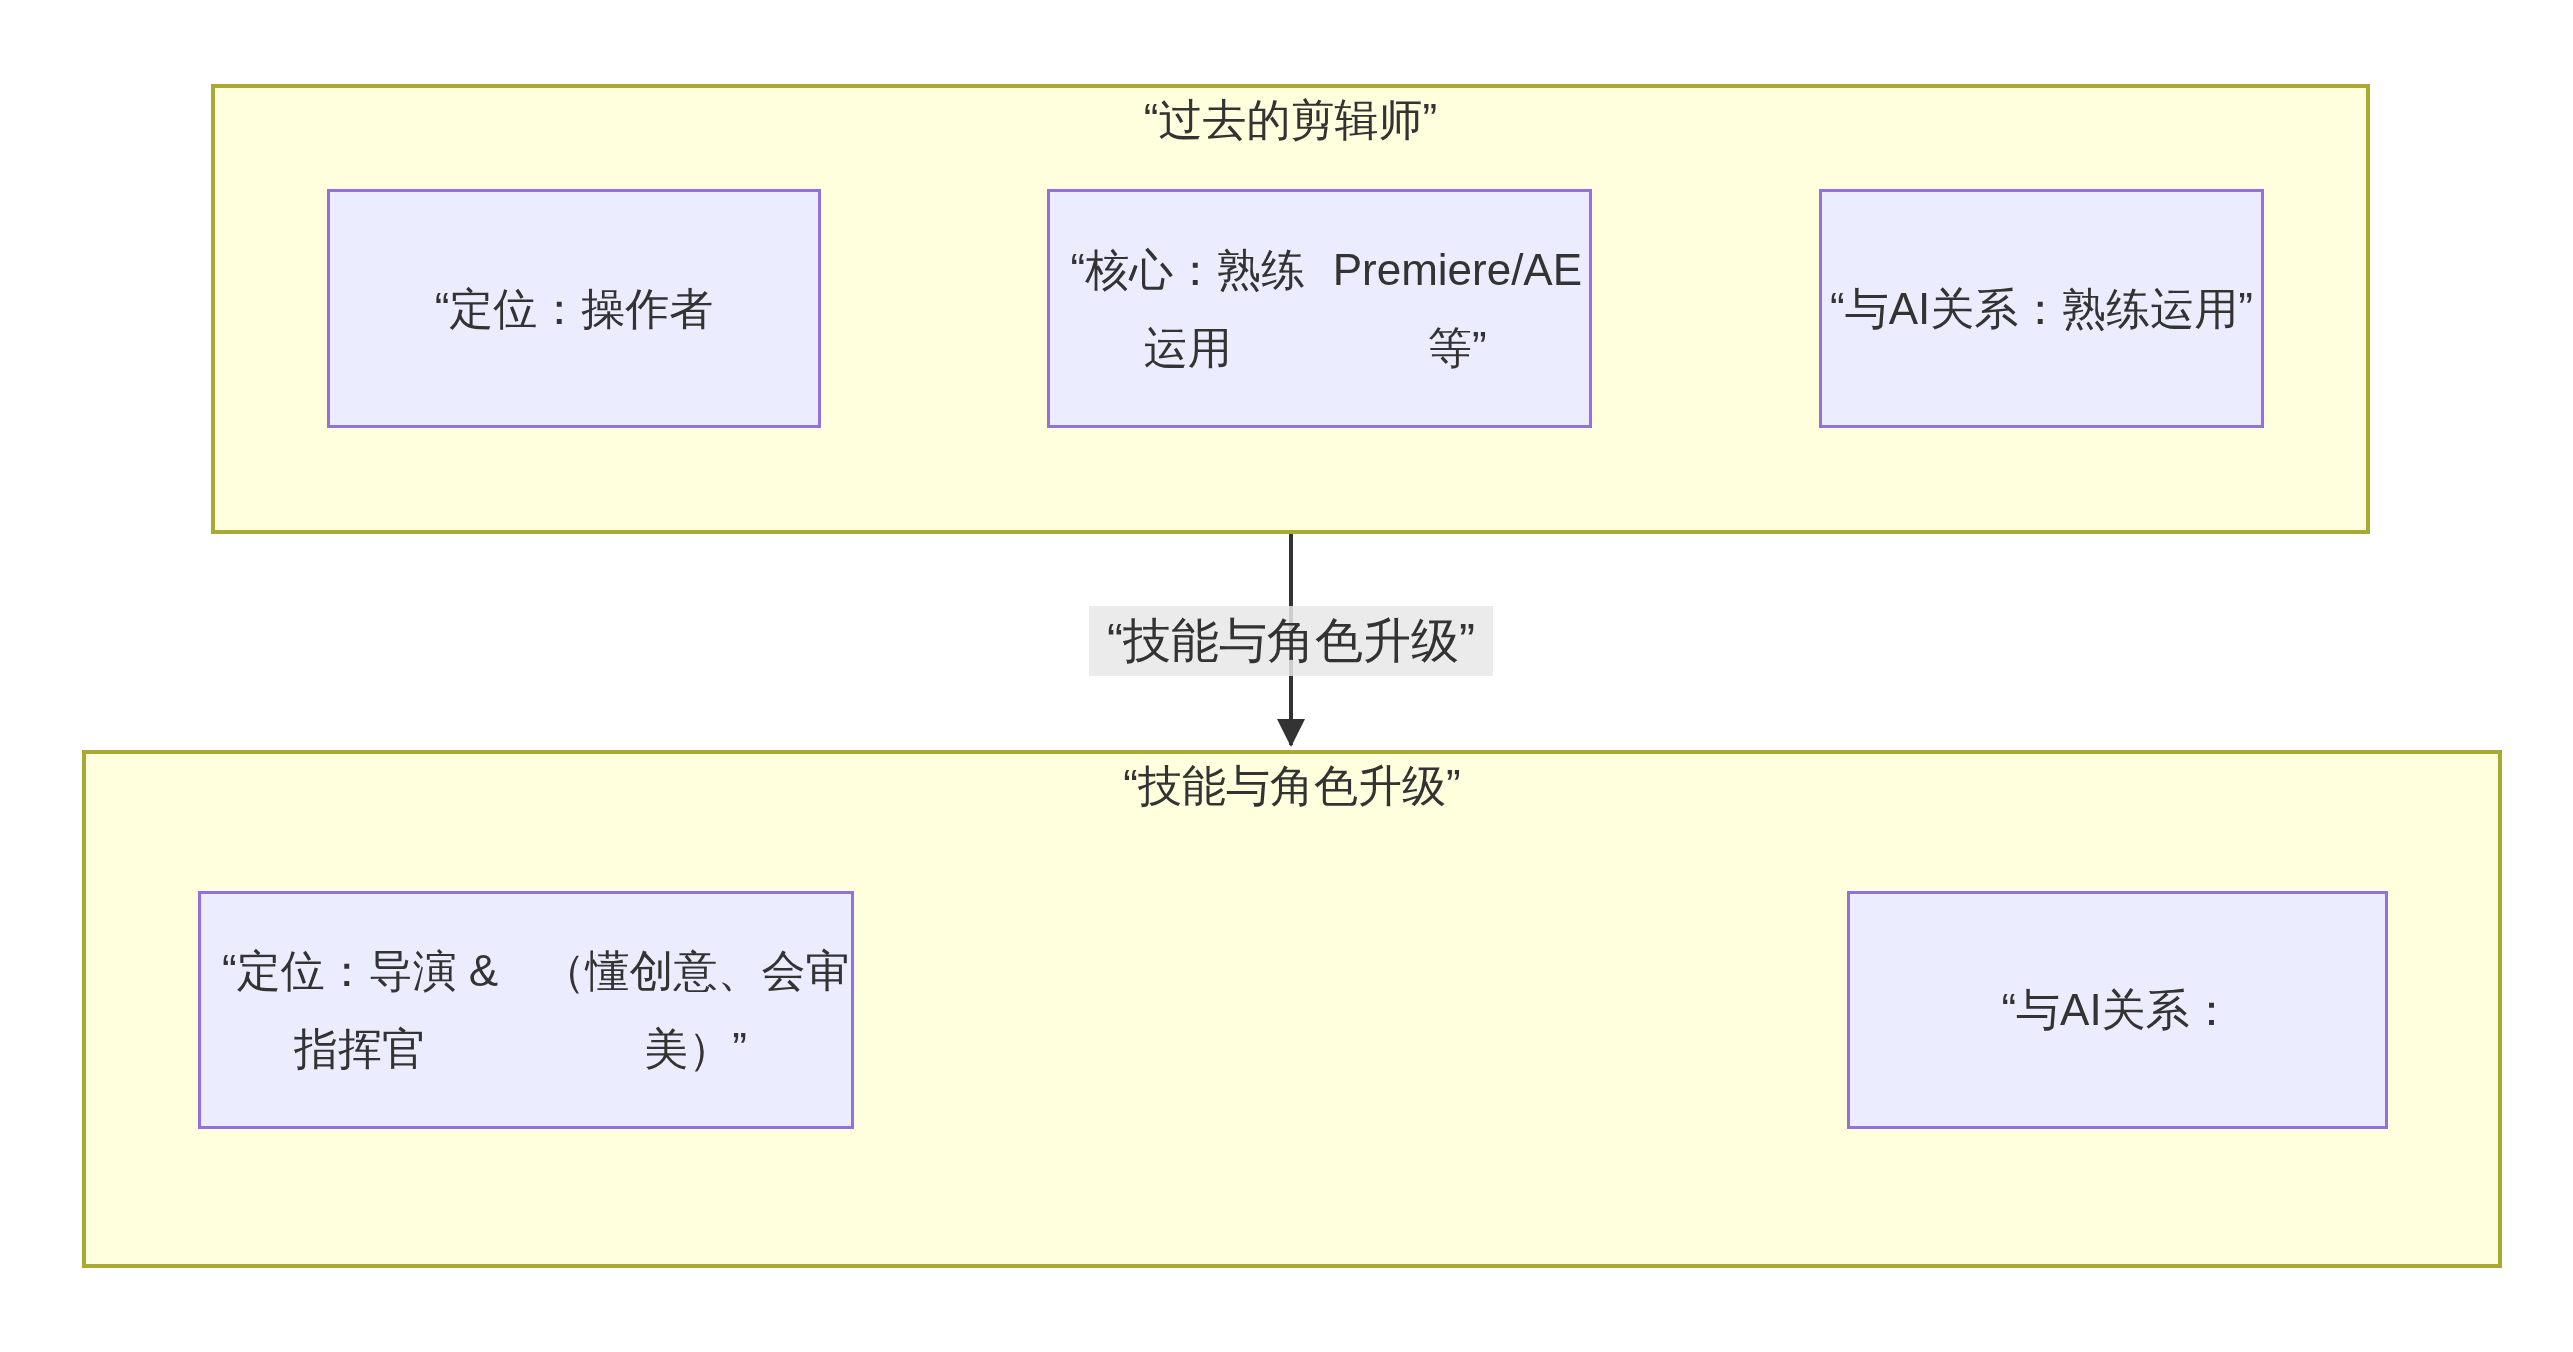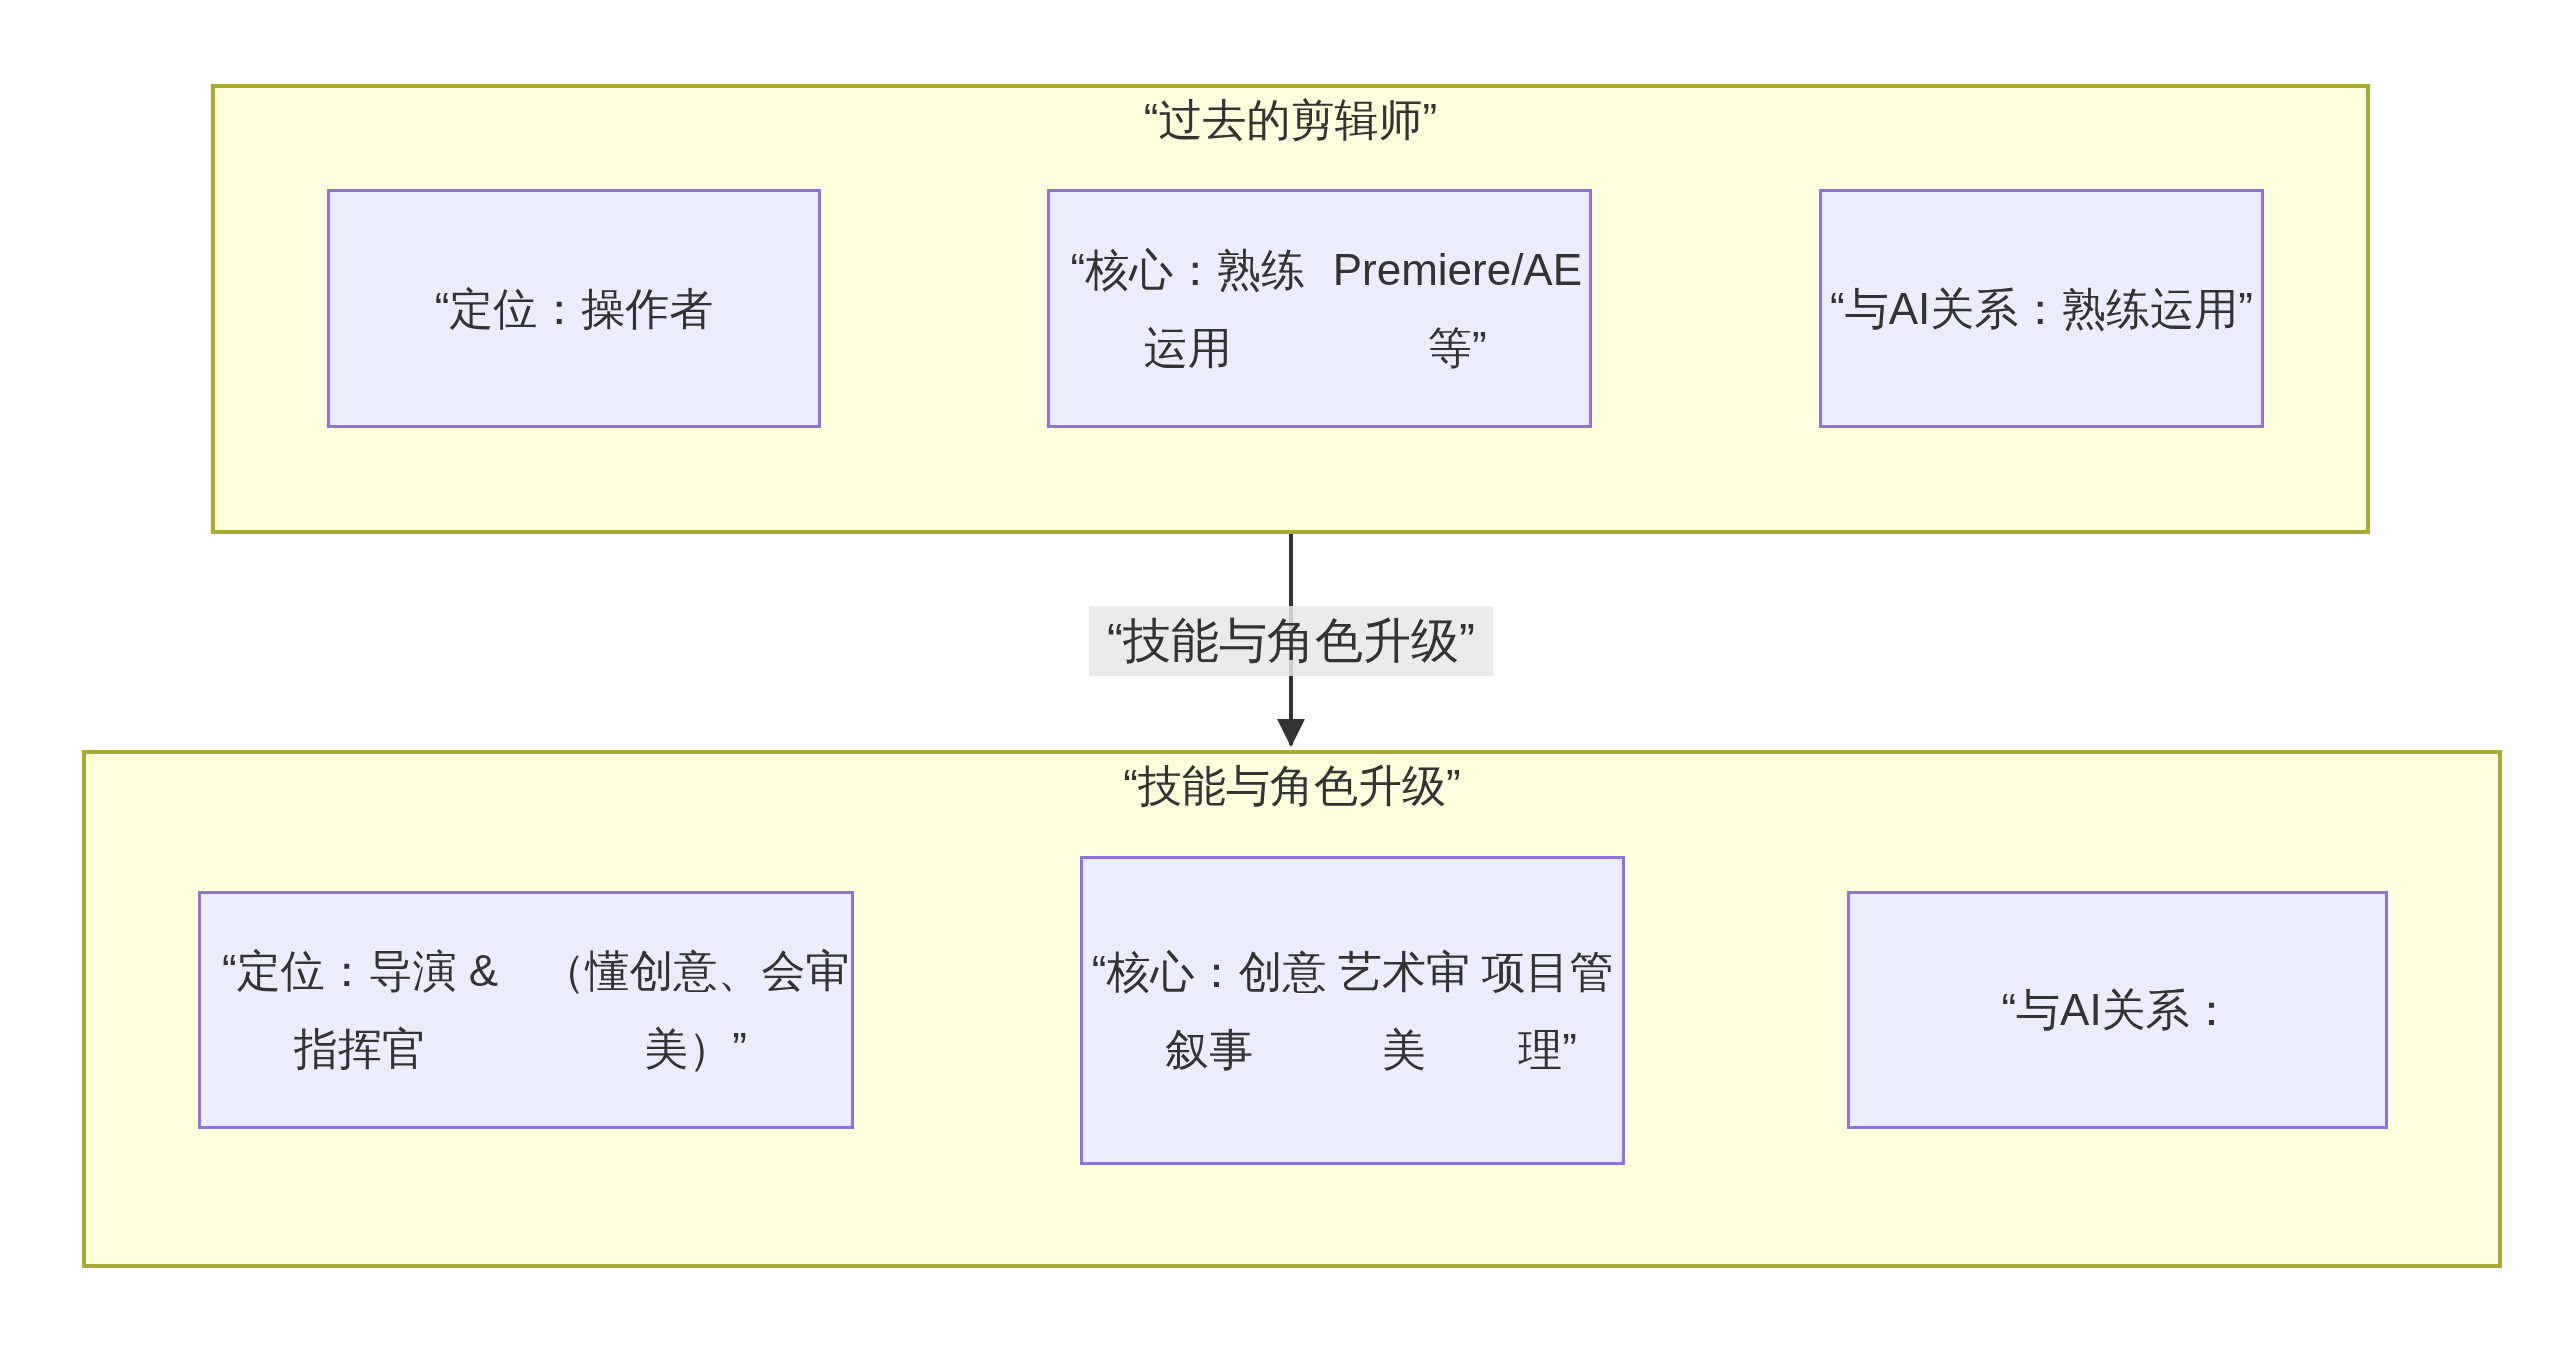--- a/index.html
+++ b/index.html
@@ -102,23 +102,18 @@
 
   <div class="cluster" style="left:82px;top:750px;width:2420px;height:518px;">
     <div class="cluster-title">“技能与角色升级”</div>
   </div>
 
   <div class="node" style="left:198px;top:891px;width:656px;height:238px;gap:21px;">
     <span>“定位：导演 &amp; 指挥官</span>
     <span>（懂创意、会审美）”</span>
   </div>
 
-  <div class="node" style="left:1080px;top:856px;width:545px;height:309px;">
-    <span>“核心：创意叙事</span>
-    <span>艺术审美</span>
-    <span>项目管理”</span>
-  </div>
 
   <div class="node" style="left:1847px;top:891px;width:541px;height:238px;">
     <span>“与AI关系：</span>
   </div>
 
 </div>
 
 </body></html>

